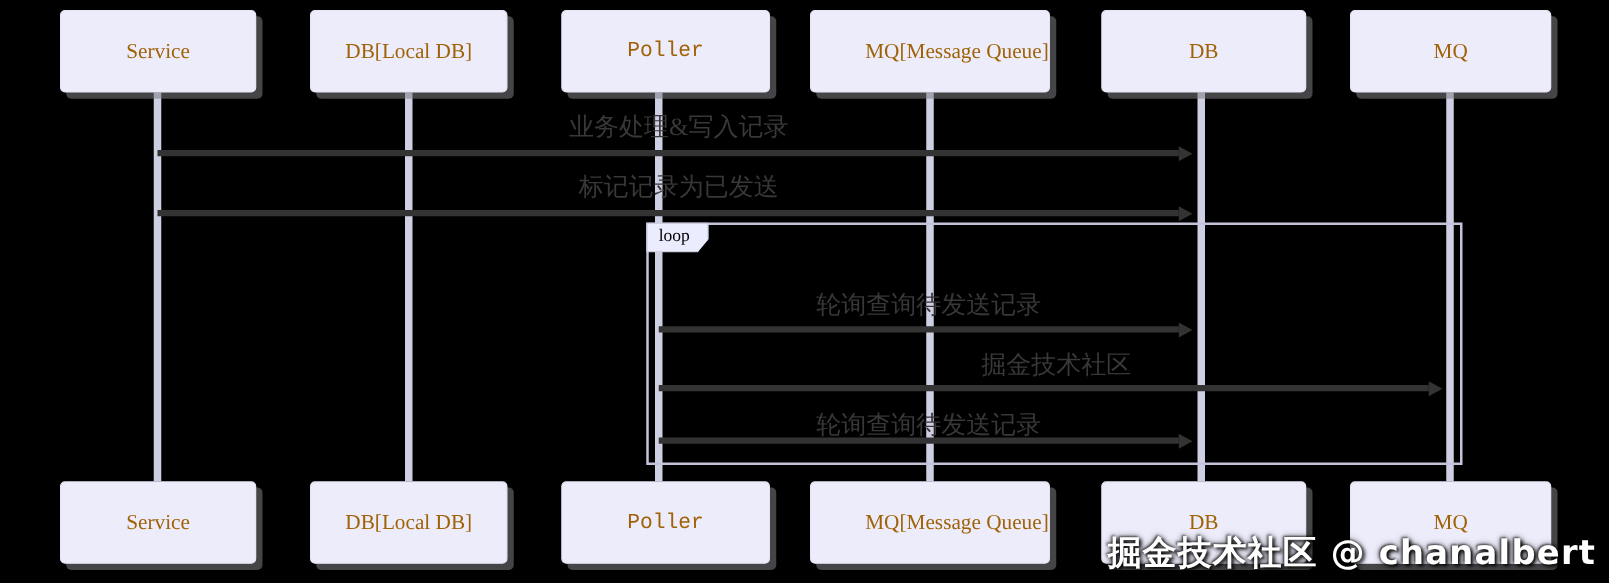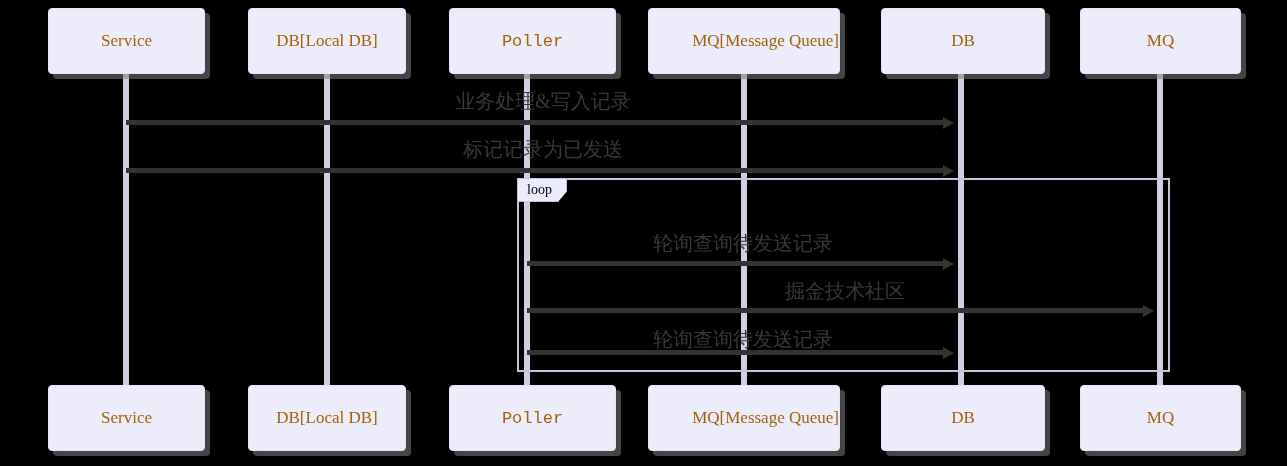--- a/index.html
+++ b/index.html
@@ -142,14 +142,15 @@
   <div class="actor row-bottom pa3">
     <span>MQ[Message Queue]</span>
   </div>
   <div class="actor row-bottom pa4">
     <span>DB</span>
   </div>
   <div class="actor row-bottom pa5">
     <span>MQ</span>
   </div>
 
+  <div class="watermark">掘金技术社区 @ chanalbert</div>
 
 </div>
 
 </body></html>

